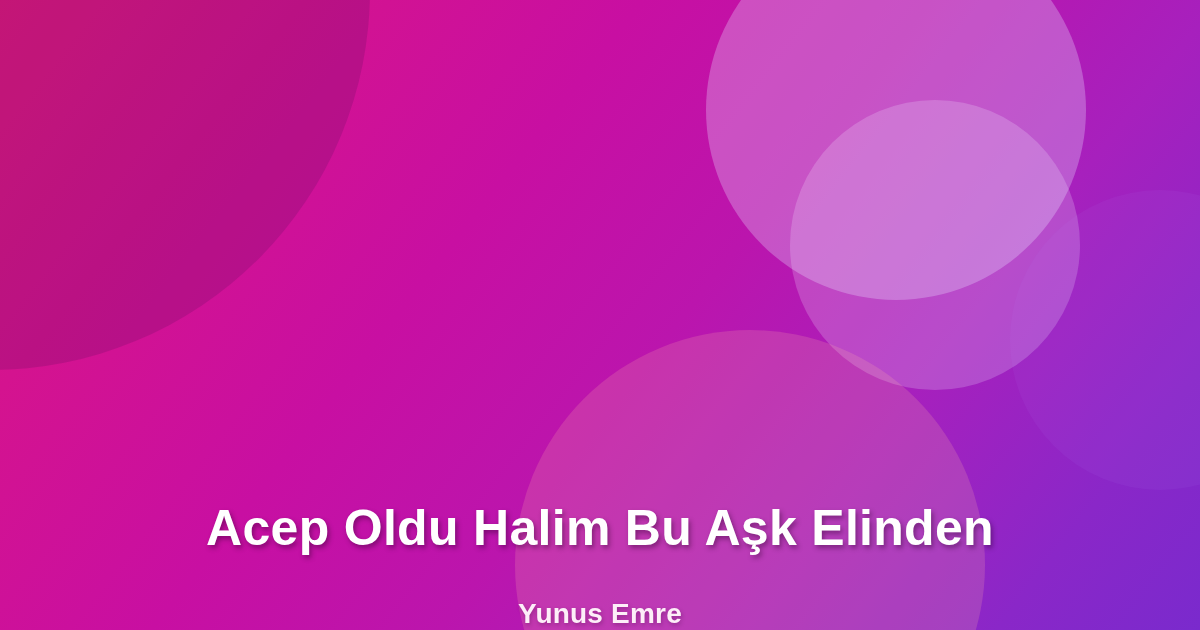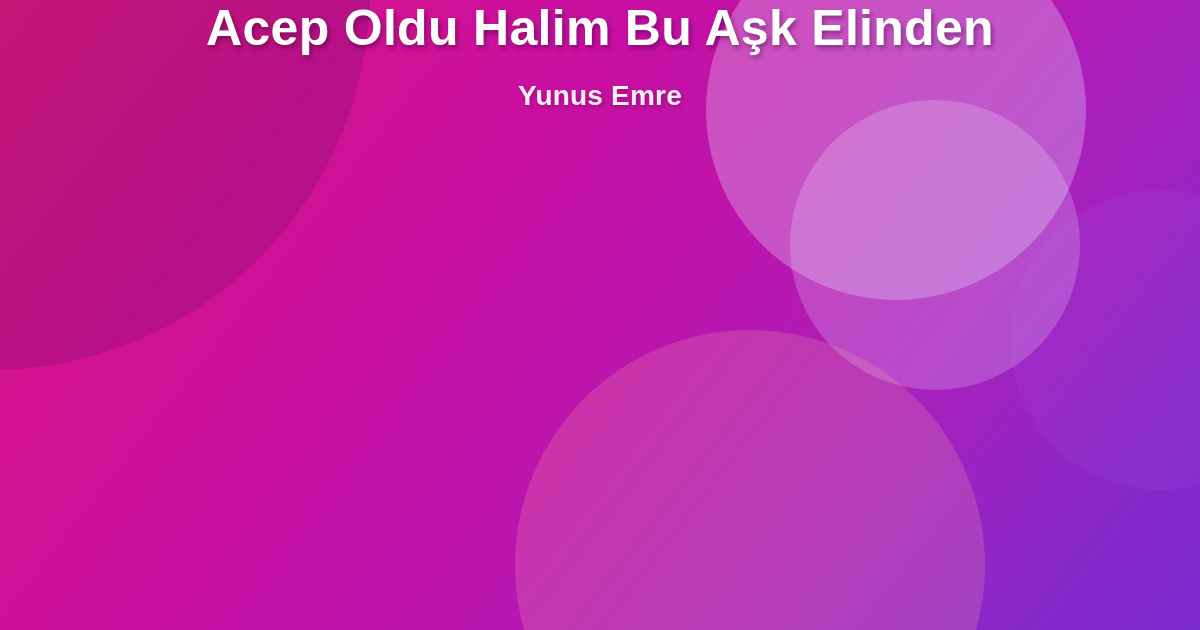--- a/index.html
+++ b/index.html
@@ -87,37 +87,37 @@
     background: rgba(180, 140, 255, 0.07);
   }
 
   
   .content {
     position: absolute;
     inset: 0;
     display: flex;
     flex-direction: column;
     align-items: center;
-    justify-content: flex-start;
+    justify-content: flex-end;
     text-align: center;
     padding: 0 60px;
   }
 
   .poem-title {
     font-size: 50px;
     font-weight: bold;
     line-height: 1.12;
     color: #ffffff;
     letter-spacing: 0.3px;
     text-shadow: 2px 3px 5px rgba(40, 0, 40, 0.42);
     max-width: 1020px;
   }
 
   .poem-author {
-    margin-top: 24px;
+    margin-top: 42px;
     font-size: 28px;
     font-weight: bold;
     color: #fdeef8;
     letter-spacing: 0.2px;
     text-shadow: 1px 2px 4px rgba(40, 0, 40, 0.28);
   }
 
   .site-credit {
     position: absolute;
     left: 0;

